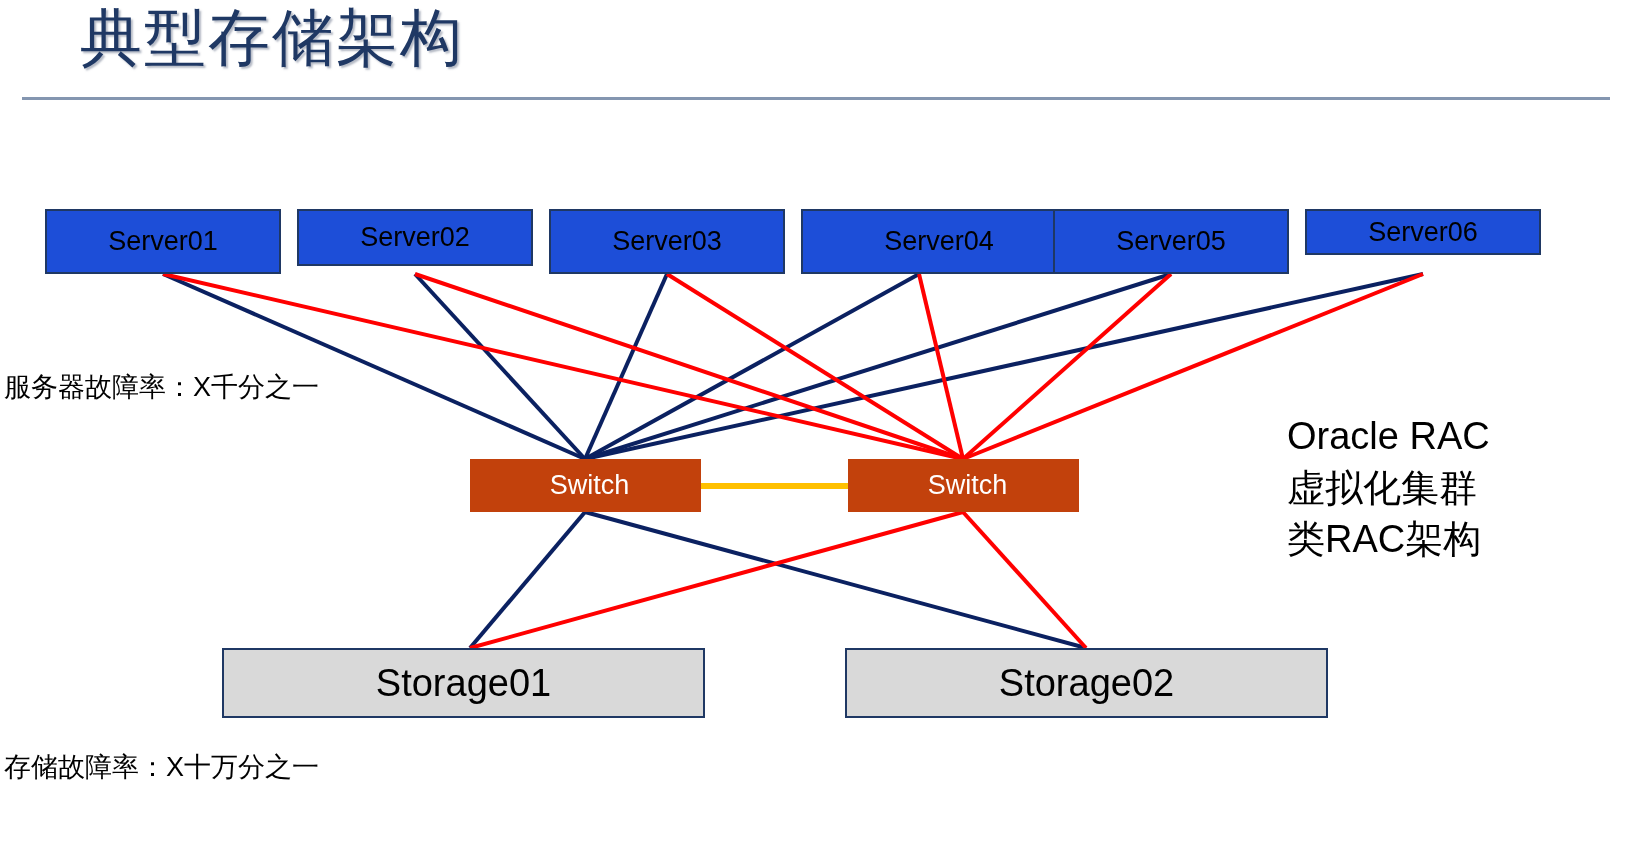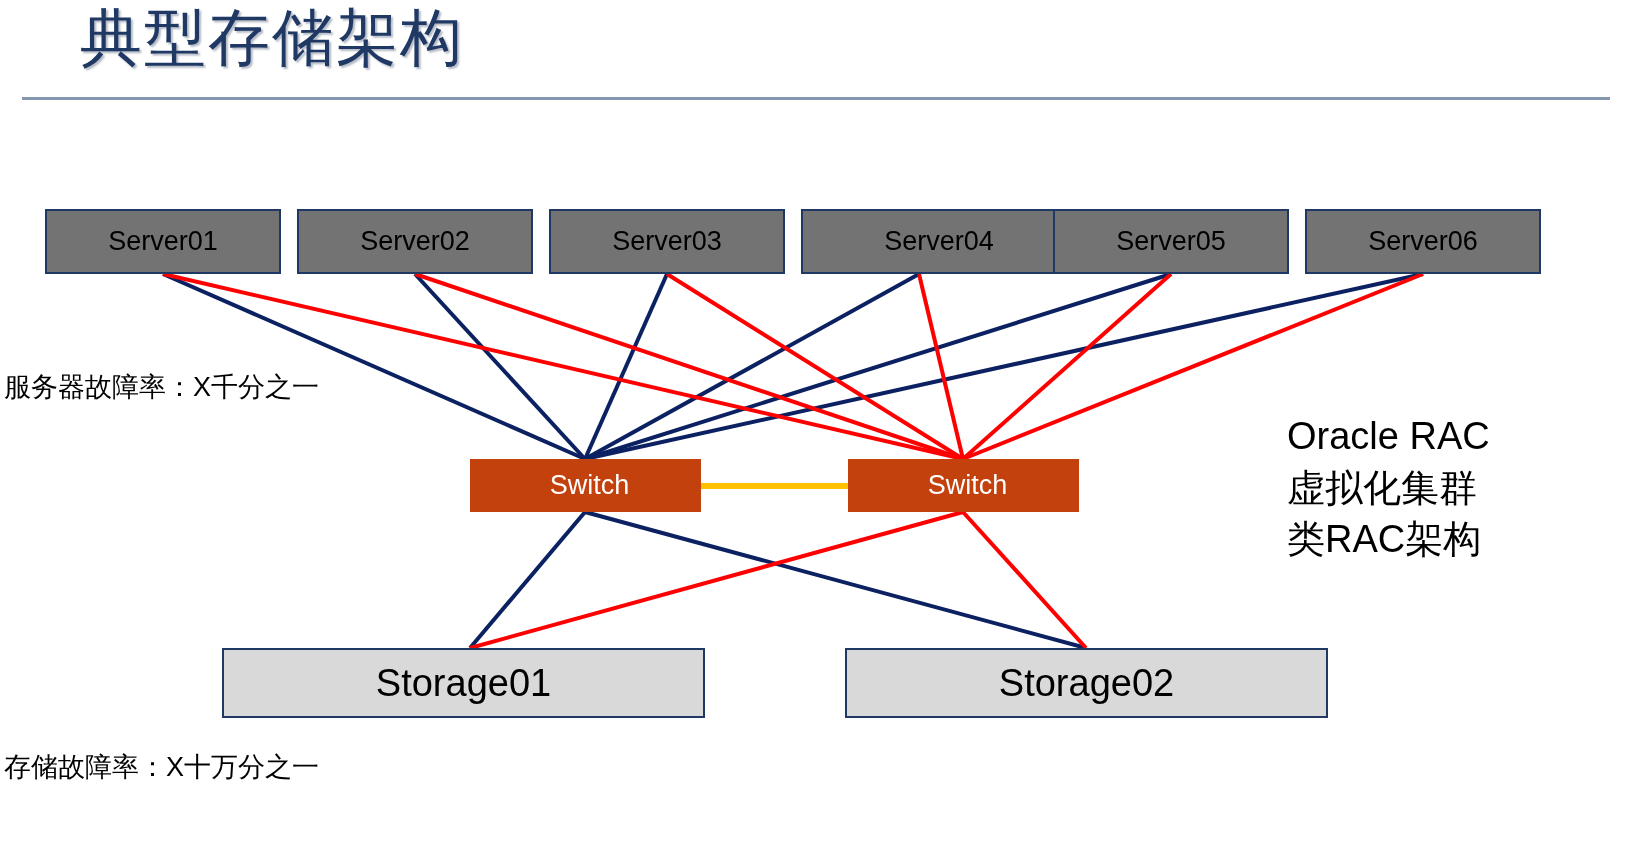--- a/index.html
+++ b/index.html
@@ -56,21 +56,21 @@
   
   .node {
     position: absolute;
     box-sizing: border-box;
     display: flex;
     align-items: center;
     justify-content: center;
     white-space: nowrap;
   }
   .server-box {
-    background: #737373;
+    background: #1d4ed8;
     border: 2px solid #1F3864;
     font-size: 27px;
     color: #000000;
   }
   .switch-box {
     background: #c2410c;
     border: none;
     font-size: 27px;
     color: #FFFFFF;
     padding-left: 8px;
@@ -133,33 +133,33 @@
       </g>
     <g id="g-interconnect">
         <line x1="701" y1="486" x2="848" y2="486" stroke="#FFC000" stroke-width="6" stroke-linecap="butt"></line>
       </g>
   </svg>
 
   <div id="server-layer">
       <div class="node server-box" style="left: 45px; top: 209px; width: 236px; height: 65px;">
         <span>Server01</span>
       </div>
-      <div class="node server-box" style="left: 297px; top: 209px; width: 236px; height: 65px;">
+      <div class="node server-box" style="left: 297px; top: 209px; width: 236px; height: 57px;">
         <span>Server02</span>
       </div>
       <div class="node server-box" style="left: 549px; top: 209px; width: 236px; height: 65px;">
         <span>Server03</span>
       </div>
       <div class="node server-box" style="left: 801px; top: 209px; width: 276px; height: 65px;">
         <span>Server04</span>
       </div>
       <div class="node server-box" style="left: 1053px; top: 209px; width: 236px; height: 65px;">
         <span>Server05</span>
       </div>
-      <div class="node server-box" style="left: 1305px; top: 209px; width: 236px; height: 65px;">
+      <div class="node server-box" style="left: 1305px; top: 209px; width: 236px; height: 46px;">
         <span>Server06</span>
       </div>
     </div>
 
   <div id="switch-layer">
       <div class="node switch-box" style="left: 470px; top: 459px; width: 231px; height: 53px;">
         <span>Switch</span>
       </div>
       <div class="node switch-box" style="left: 848px; top: 459px; width: 231px; height: 53px;">
         <span>Switch</span>

